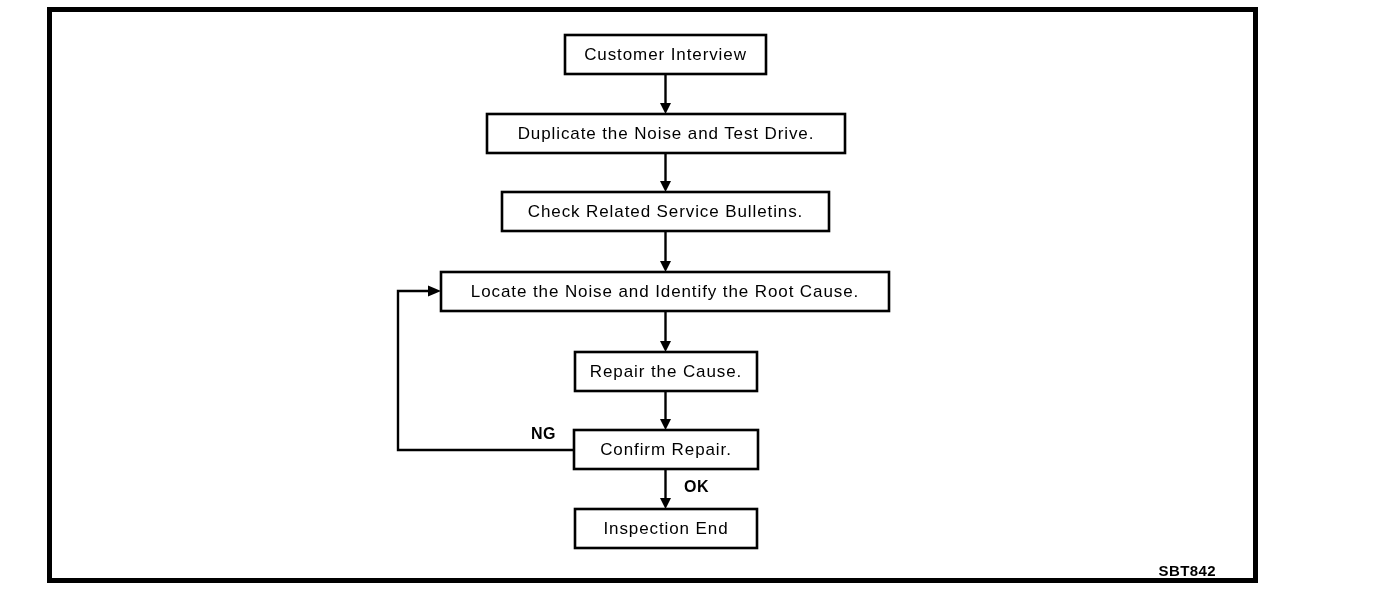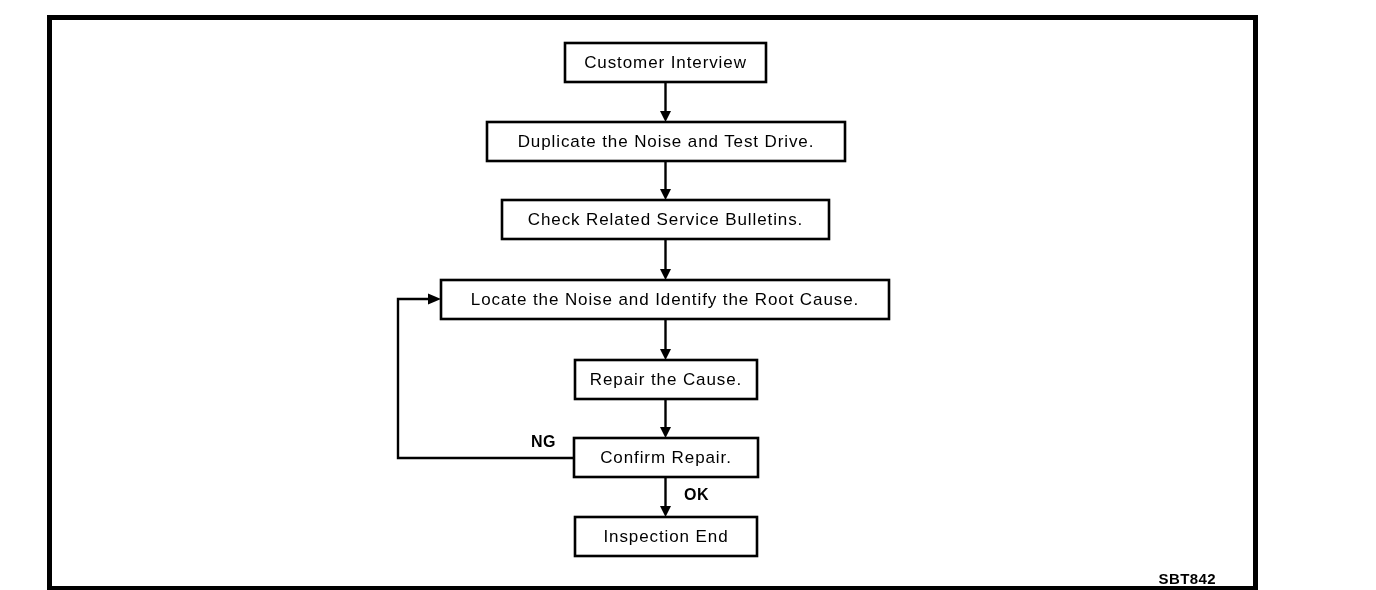--- a/index.html
+++ b/index.html
@@ -10,21 +10,21 @@
   body {
     width: 1376px;
     height: 590px;
     font-family: "Liberation Sans", sans-serif;
     position: relative;
     overflow: hidden;
   }
   #figure-root {
     position: absolute;
     left: 0;
-    top: 8px;
+    top: 0;
     width: 1376px;
     height: 443px;
   }
   #flow-svg {
     position: absolute;
     left: 0;
     top: 0;
     display: block;
   }
   .node-label {

